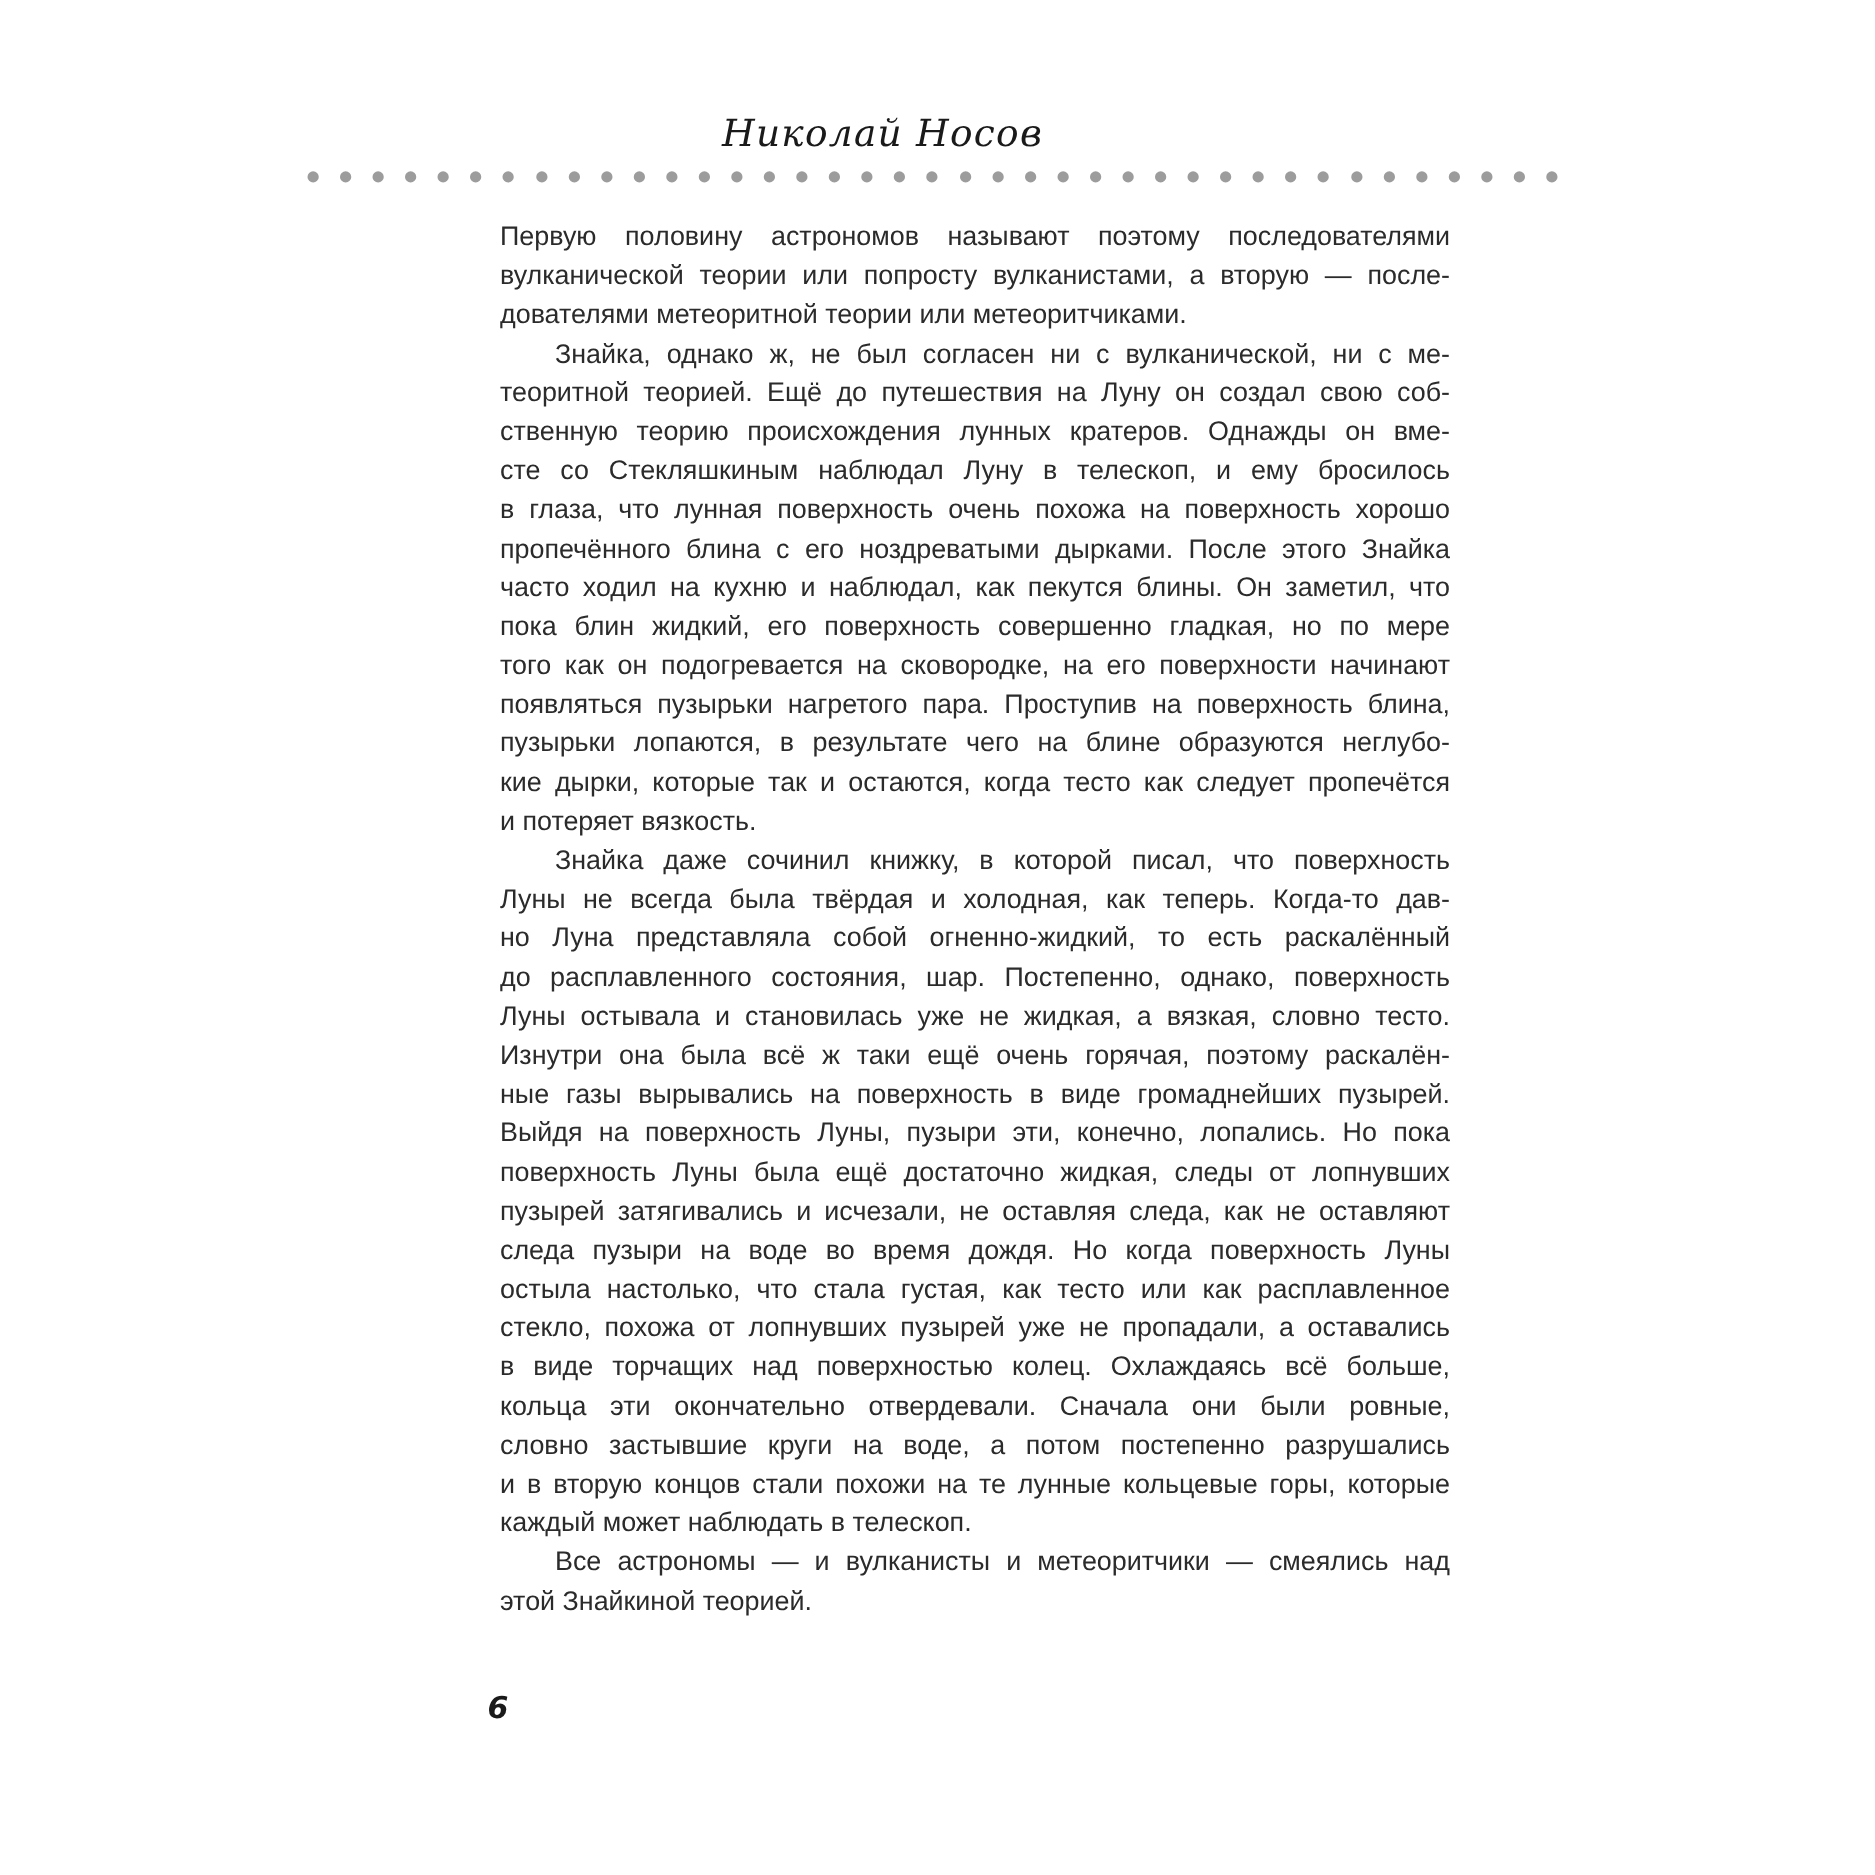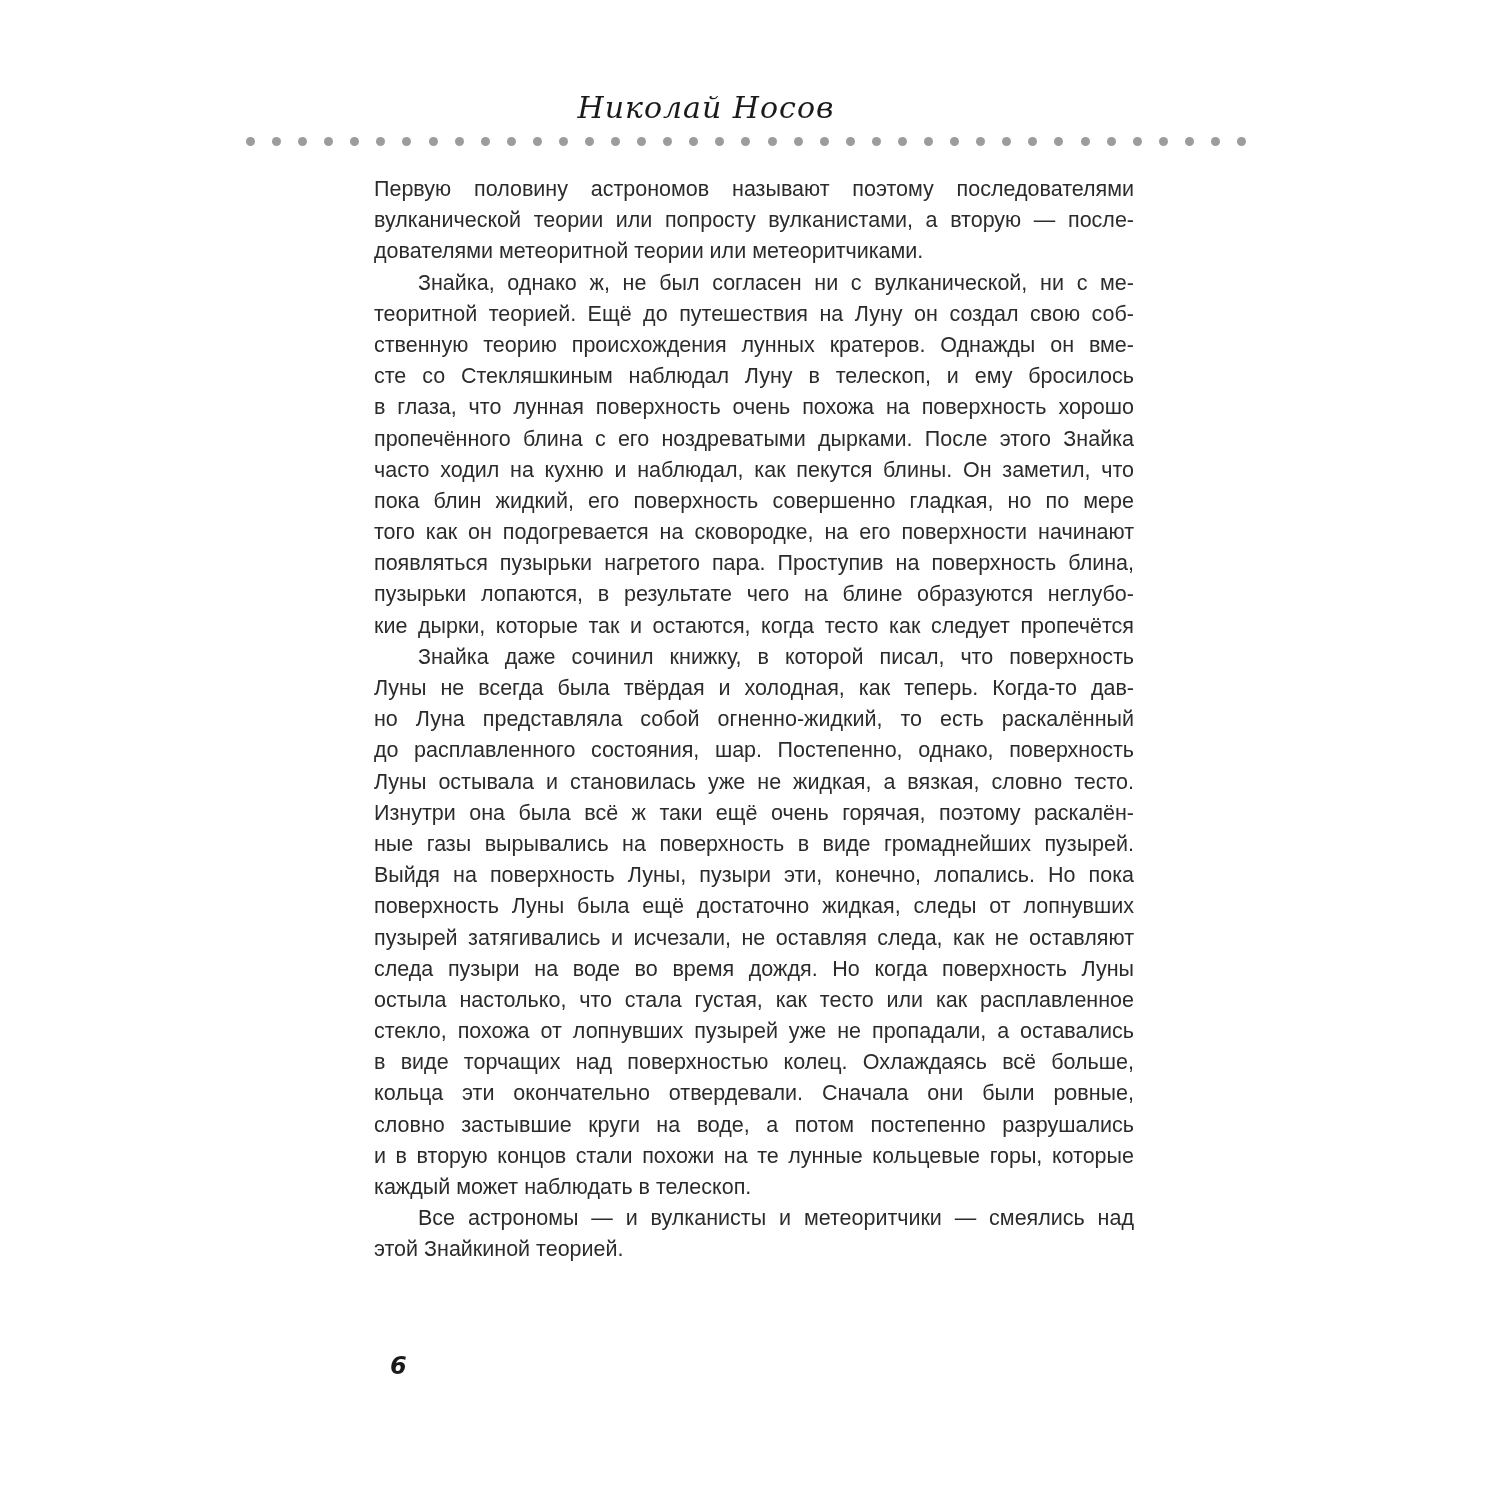--- a/index.html
+++ b/index.html
@@ -44,21 +44,21 @@
       align-items: center;
     }
     .dot-rule .dot {
       width: 9px;
       height: 9px;
       border-radius: 50%;
       background: #9c9c9c;
     }
     .text-block {
       position: absolute;
-      left: 374px;
+      left: 400px;
       top: 174px;
       width: 760px;
       font-family: "Liberation Sans", sans-serif;
       font-size: 21.5px;
       line-height: 31.2px;
       color: #2b2b2b;
     }
     .line {
       display: block;
       text-align: justify;
@@ -140,20 +140,21 @@
       <span class="line">ственную теорию происхождения лунных кратеров. Однажды он вме-</span>
       <span class="line">сте со Стекляшкиным наблюдал Луну в телескоп, и ему бросилось</span>
       <span class="line">в глаза, что лунная поверхность очень похожа на поверхность хорошо</span>
       <span class="line">пропечённого блина с его ноздреватыми дырками. После этого Знайка</span>
       <span class="line">часто ходил на кухню и наблюдал, как пекутся блины. Он заметил, что</span>
       <span class="line">пока блин жидкий, его поверхность совершенно гладкая, но по мере</span>
       <span class="line">того как он подогревается на сковородке, на его поверхности начинают</span>
       <span class="line">появляться пузырьки нагретого пара. Проступив на поверхность блина,</span>
       <span class="line">пузырьки лопаются, в результате чего на блине образуются неглубо-</span>
       <span class="line">кие дырки, которые так и остаются, когда тесто как следует пропечётся</span>
+      <span class="line last">и потеряет вязкость.</span>
       <span class="line indent">Знайка даже сочинил книжку, в которой писал, что поверхность</span>
       <span class="line">Луны не всегда была твёрдая и холодная, как теперь. Когда-то дав-</span>
       <span class="line">но Луна представляла собой огненно-жидкий, то есть раскалённый</span>
       <span class="line">до расплавленного состояния, шар. Постепенно, однако, поверхность</span>
       <span class="line">Луны остывала и становилась уже не жидкая, а вязкая, словно тесто.</span>
       <span class="line">Изнутри она была всё ж таки ещё очень горячая, поэтому раскалён-</span>
       <span class="line">ные газы вырывались на поверхность в виде громаднейших пузырей.</span>
       <span class="line">Выйдя на поверхность Луны, пузыри эти, конечно, лопались. Но пока</span>
       <span class="line">поверхность Луны была ещё достаточно жидкая, следы от лопнувших</span>
       <span class="line">пузырей затягивались и исчезали, не оставляя следа, как не оставляют</span>

